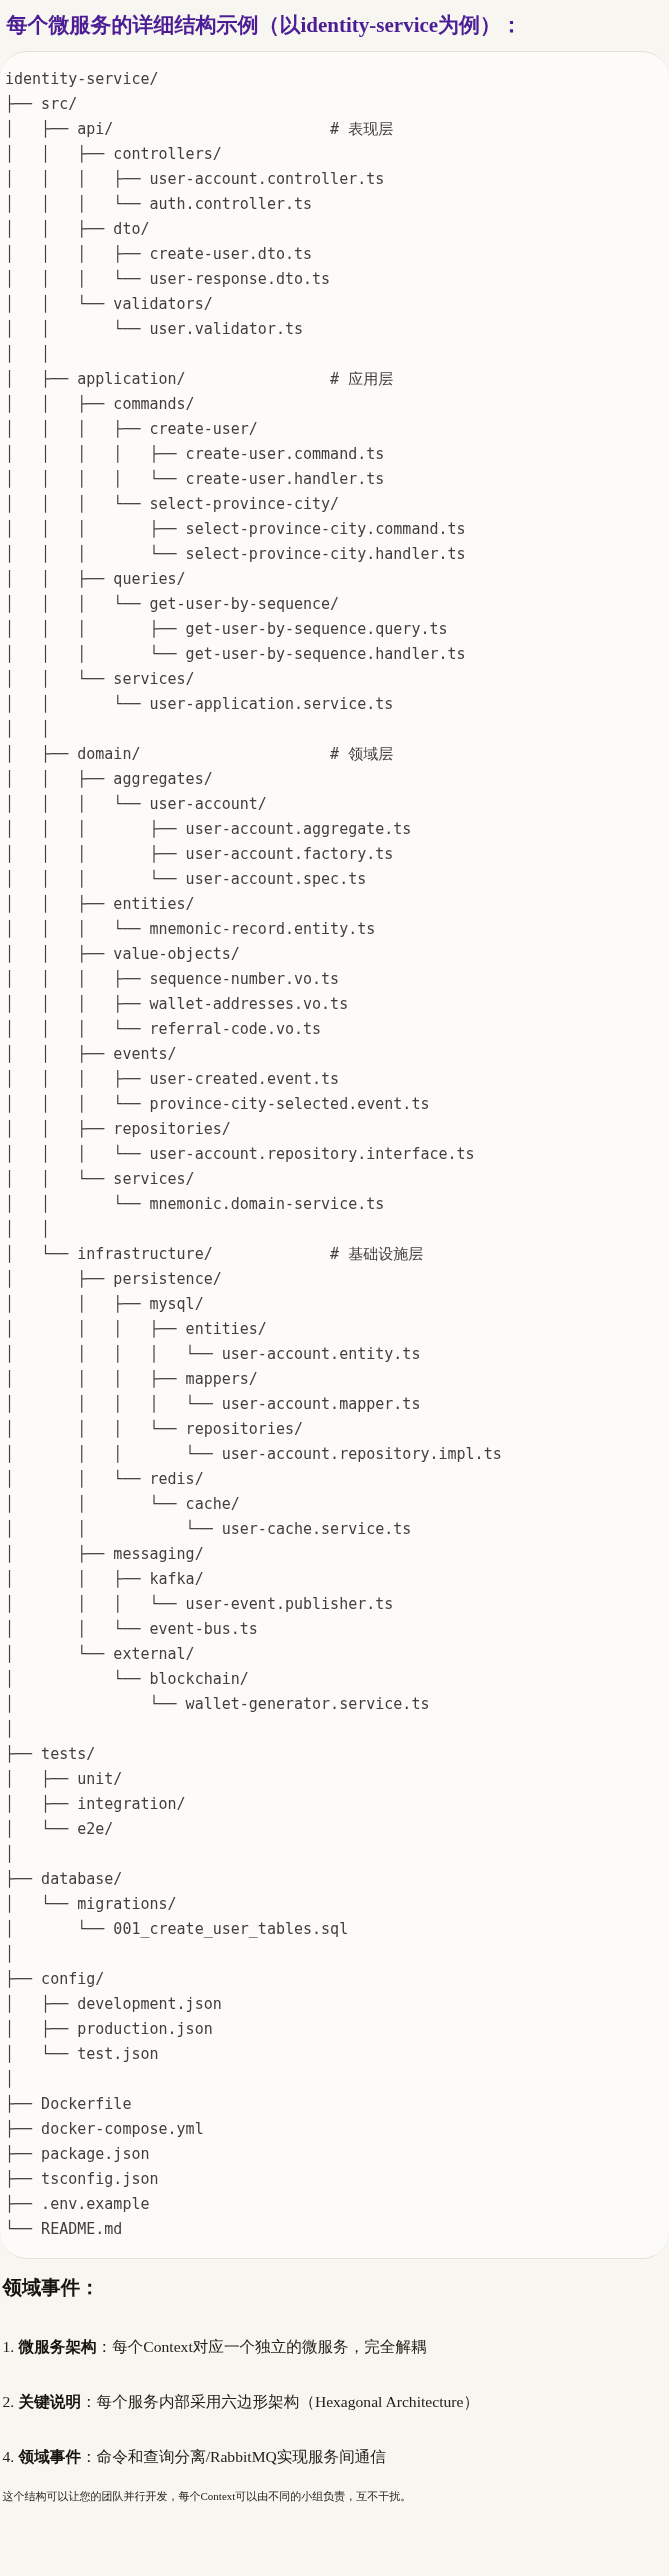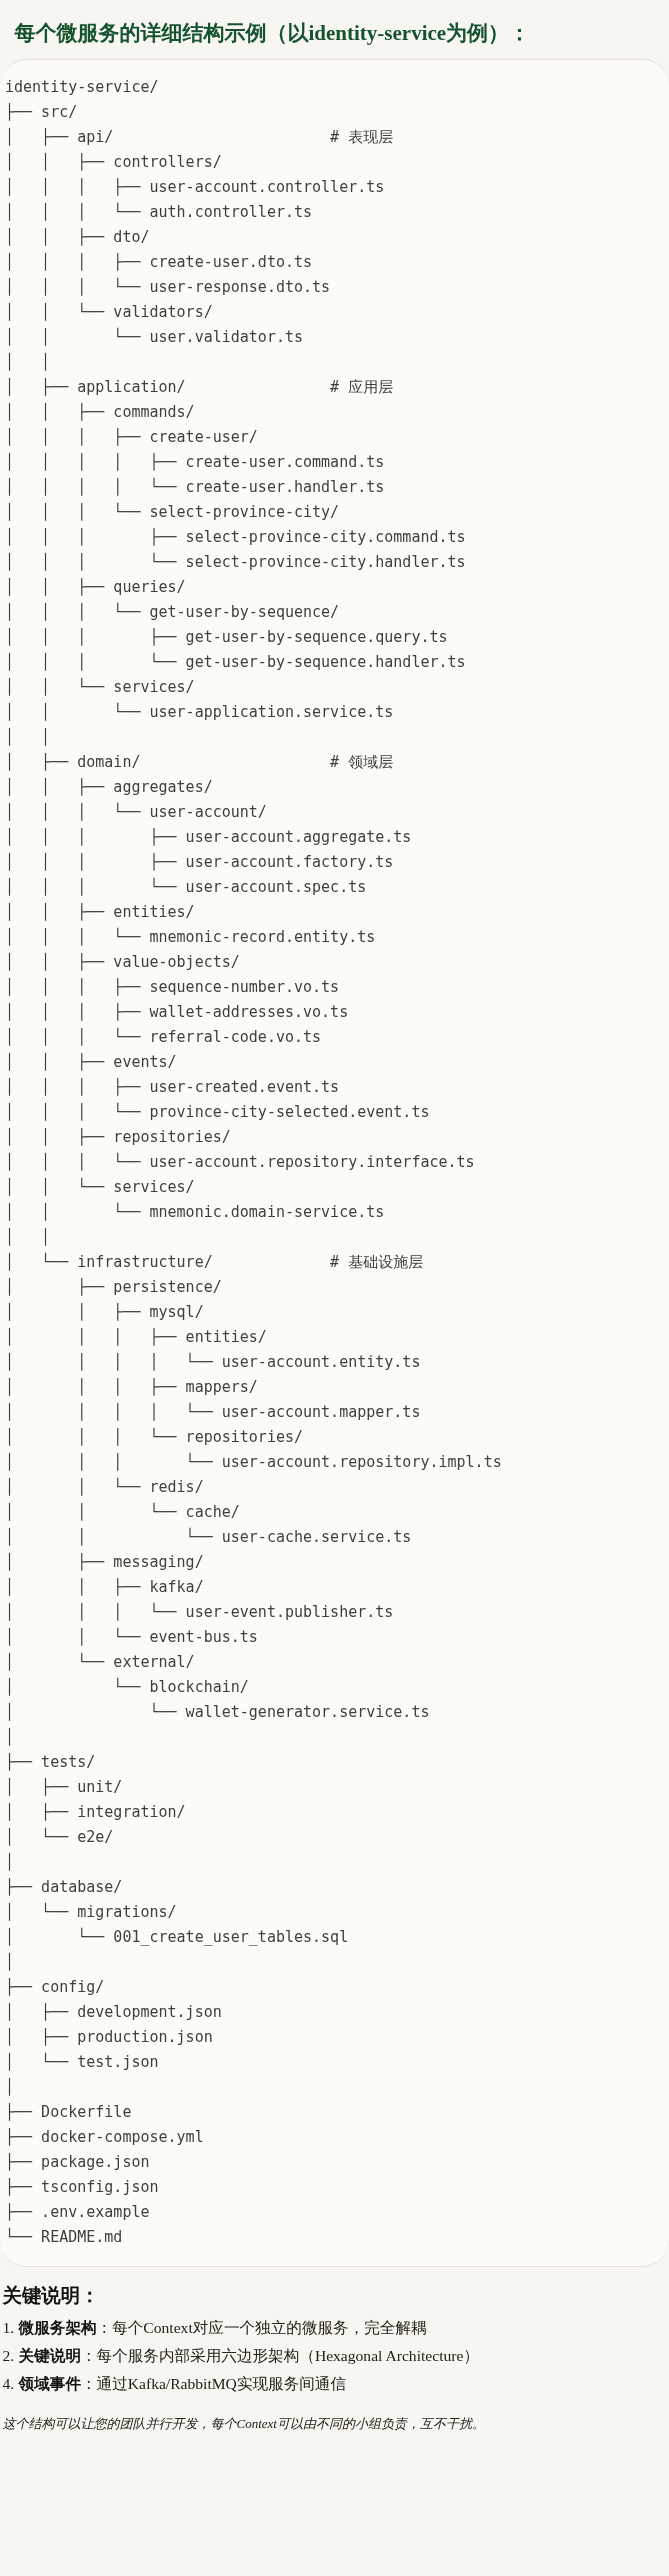--- a/index.html
+++ b/index.html
@@ -9,26 +9,26 @@
   }
   body {
     width: 669px;
     min-height: 2576px;
     box-sizing: border-box;
     font-family: "Liberation Serif", "DejaVu Serif", serif;
     color: #232219;
     padding-bottom: 10.6px;
   }
   .title {
-    margin: 12px;
+    margin: 4px;
     padding: 7.5px 6.3px 0 2.5px;
     font-size: 21px;
     line-height: 1.3;
     font-weight: 700;
-    color: #14532d;
+    color: #4c1d95;
     font-family: "Liberation Serif", "DejaVu Serif", serif;
   }
   .code-block {
     margin-top: 12px;
     background: #FCFBF8;
     border-top: 1.3px solid #E3E1D9;
     border-bottom: 1.3px solid #E3E1D9;
     padding: 15.6px 0 15.6px 5px;
     overflow: hidden;
     border-radius: 27px;
@@ -52,35 +52,34 @@
     color: #14130F;
   }
   .notes-list {
     list-style: none;
     margin: 0;
     padding: 0;
     font-size: 15.6px;
     color: #232219;
   }
   .notes-list li {
-    margin-top: 9px;
+    margin-top: 36px;
     line-height: 19px;
   }
   .note-num {
     margin-right: 4.4px;
   }
   .note-label {
     font-weight: 700;
     color: #14130F;
   }
   .closing {
     margin: 20.6px 0 0 0;
-    font-size: 13px;
+    font-size: 11px;
     line-height: 19px;
-    font-style: italic;
   }
 </style>
 </head>
 <body>
 
 <div class="doc">
 
   <h3 class="title">每个微服务的详细结构示例（以identity-service为例）：</h3>
 
   <div class="code-block">
@@ -168,26 +167,26 @@
 ├── Dockerfile
 ├── docker-compose.yml
 ├── package.json
 ├── tsconfig.json
 ├── .env.example
 └── README.md</pre>
   </div>
 
   <div class="notes">
 
-    <p class="notes-heading">关键说明：</p>
+    <p class="notes-heading">领域事件：</p>
 
     <ol class="notes-list">
       <li class="note-item"><span class="note-num">1.</span><span class="note-label">微服务架构</span><span class="note-text">：每个Context对应一个独立的微服务，完全解耦</span></li>
       <li class="note-item"><span class="note-num">2.</span><span class="note-label">关键说明</span><span class="note-text">：每个服务内部采用六边形架构（Hexagonal Architecture）</span></li>
-      <li class="note-item"><span class="note-num">4.</span><span class="note-label">领域事件</span><span class="note-text">：通过Kafka/RabbitMQ实现服务间通信</span></li>
+      <li class="note-item"><span class="note-num">4.</span><span class="note-label">领域事件</span><span class="note-text">：命令和查询分离/RabbitMQ实现服务间通信</span></li>
     </ol>
 
     <p class="closing">这个结构可以让您的团队并行开发，每个Context可以由不同的小组负责，互不干扰。</p>
 
   </div>
 
 </div>
 
 
 </body></html>

